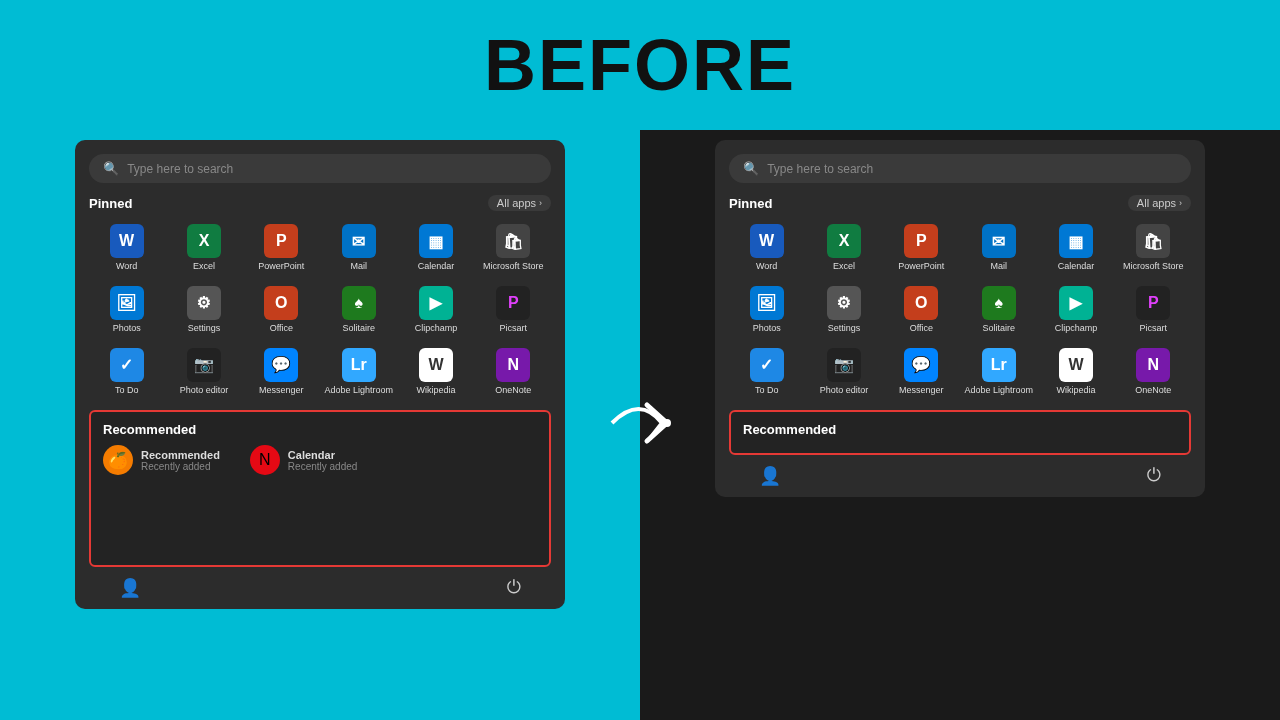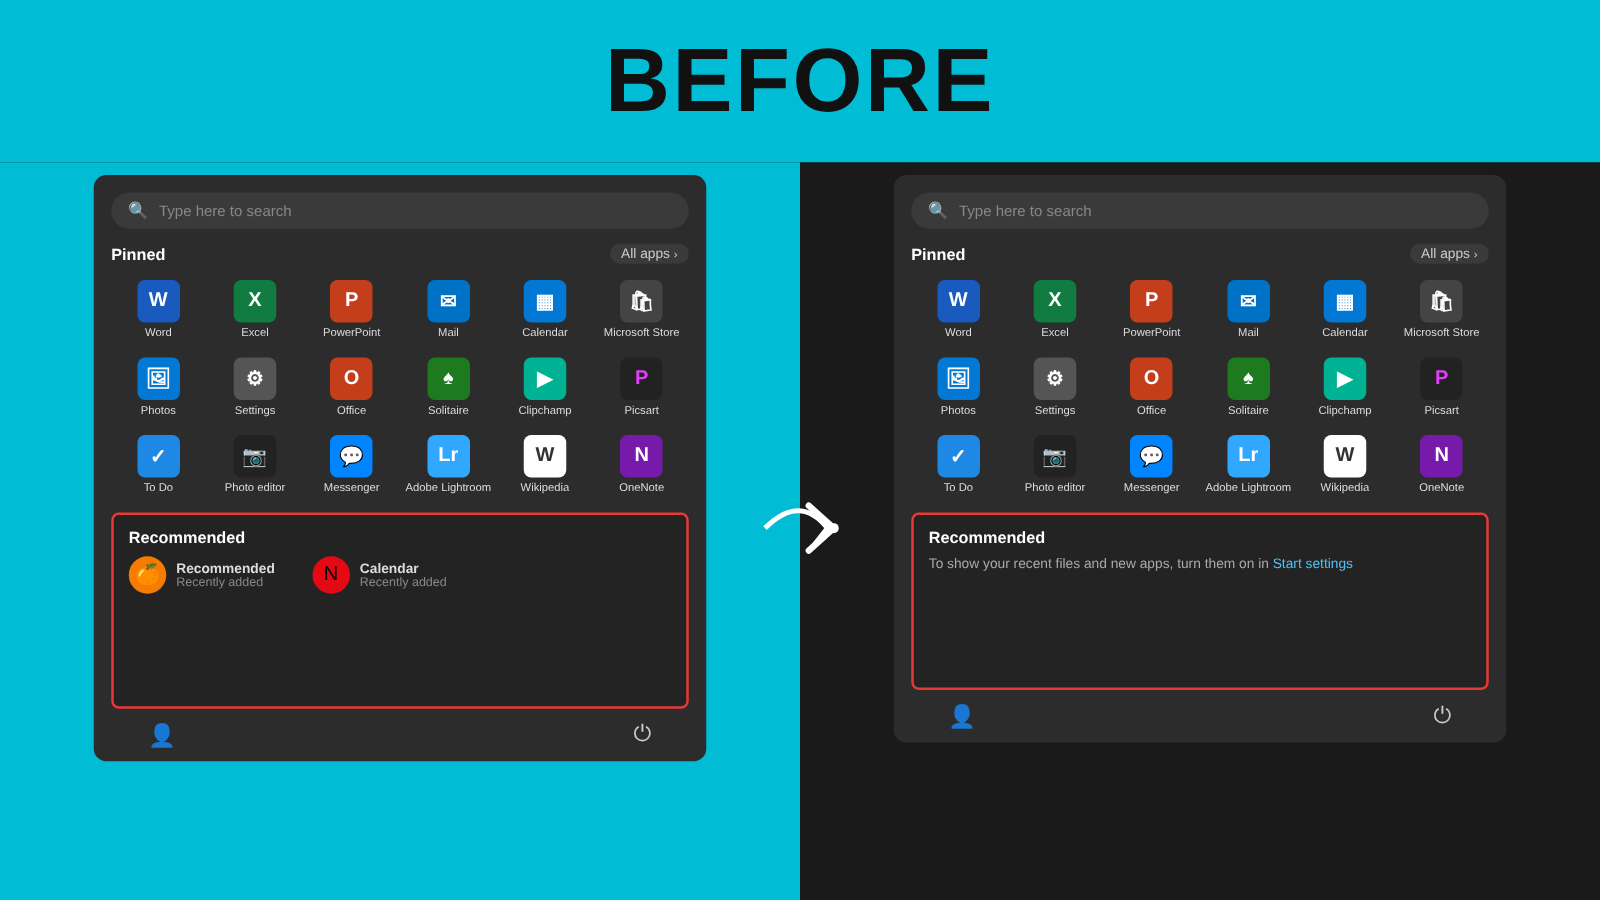--- a/index.html
+++ b/index.html
@@ -246,24 +246,20 @@
             <div style="color: rgb(221, 221, 221); font-size: 9px; text-align: center; line-height: 1.2; font-family: &quot;Segoe UI&quot;, Arial, sans-serif;">Wikipedia</div>
           </div>
           <div class="app-item" style="display: flex; flex-direction: column; align-items: center; gap: 3px; padding: 5px 2px; border-radius: 6px; cursor: pointer;">
             <div style="width: 34px; height: 34px; border-radius: 6px; background: rgb(119, 25, 170); color: rgb(255, 255, 255); display: flex; align-items: center; justify-content: center; font-size: 16px; font-weight: bold;">N</div>
             <div style="color: rgb(221, 221, 221); font-size: 9px; text-align: center; line-height: 1.2; font-family: &quot;Segoe UI&quot;, Arial, sans-serif;">OneNote</div>
           </div>
         </div>
 
       <div style="border:2.5px solid #e53935; border-radius:6px; padding:10px 12px; background:#232323; margin-bottom:0;">
         <div style="color:#fff; font-size:13px; font-weight:600; margin-bottom:6px;">Recommended</div>
-        <div style="color:#aaa; font-size:11px; line-height:1.5; padding-bottom:80px;">
-          <span>To show your recent files and new apps, turn them on in </span>
-          <a href="#" style="color:#4fc3f7; text-decoration:none;">Start settings</a>
-        </div>
       </div>
 
       <div style="display:flex; justify-content:space-between; padding:10px 30px 10px;">
         <span style="font-size:18px; color:#ccc; cursor:pointer;">👤</span>
         <span style="font-size:18px; color:#ccc; cursor:pointer;">⏻</span>
       </div>
     </div>
   </div>
 
 </div>

